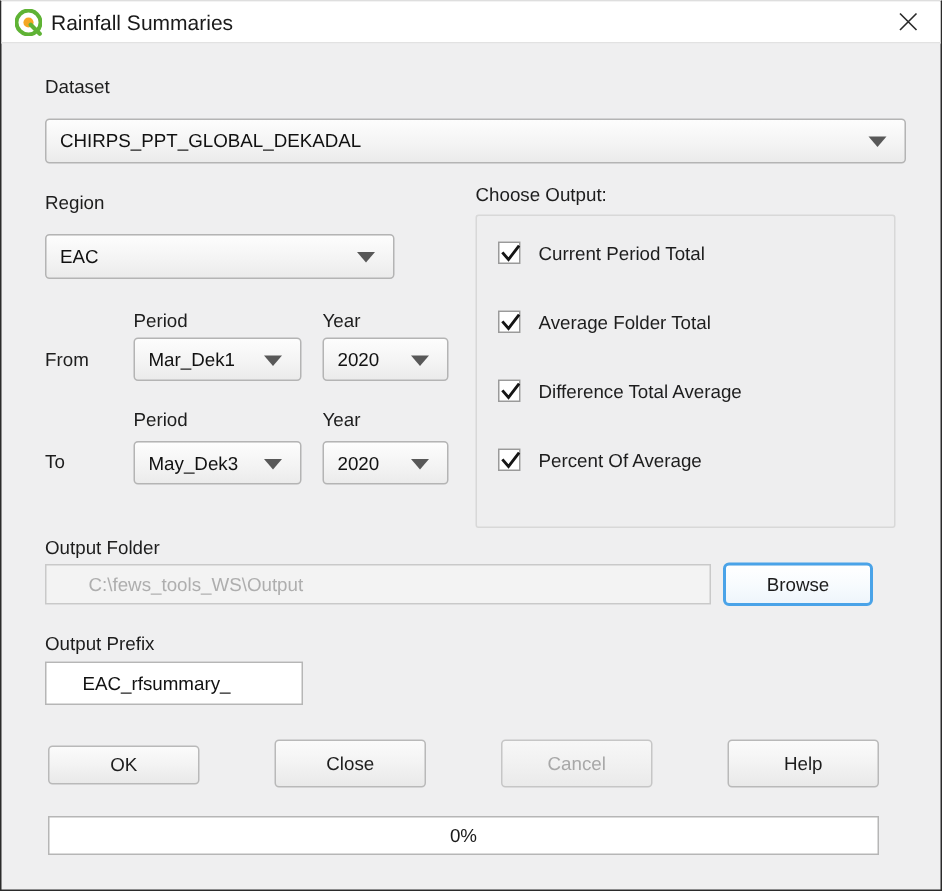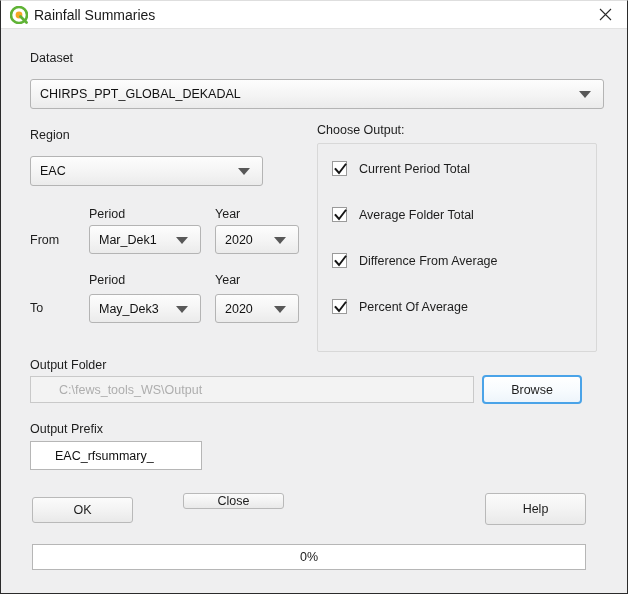--- a/index.html
+++ b/index.html
@@ -273,40 +273,41 @@
     </span>
     <span class="cblabel">Average Folder Total</span>
   </div>
 
   <div class="cbrow" style="left:331px; top:252px;">
     <span class="cbox">
       <svg width="13" height="13" viewBox="0 0 13 13">
         <path d="M1.5 6 L5 10 L11.5 1.5" stroke="#151515" stroke-width="1.9" fill="none" stroke-linecap="square"></path>
       </svg>
     </span>
-    <span class="cblabel">Difference From Average</span>
+    <span class="cblabel">Difference Total Average</span>
   </div>
 
   <div class="cbrow" style="left:331px; top:298px;">
     <span class="cbox">
       <svg width="13" height="13" viewBox="0 0 13 13">
         <path d="M1.5 6 L5 10 L11.5 1.5" stroke="#151515" stroke-width="1.9" fill="none" stroke-linecap="square"></path>
       </svg>
     </span>
     <span class="cblabel">Percent Of Average</span>
   </div>
 
   <div class="lbl" style="left:29px; top:357px;">Output Folder</div>
   <div class="textinput disabled" style="left:29px; top:375px; width:444px; height:27px;padding-left:28px;">C:\fews_tools_WS\Output</div>
   <div class="btn focused" style="left:481px; top:374px; width:100px; height:29px;">Browse</div>
 
   <div class="lbl" style="left:29px; top:421px;">Output Prefix</div>
   <div class="textinput" style="left:29px; top:440px; width:172px; height:29px;padding-left:24px;">EAC_rfsummary_</div>
 
   <div class="btn" style="left:31px; top:496px; width:101px; height:26px;">OK</div>
-  <div class="btn" style="left:182px; top:492px; width:101px; height:16px;">Close</div>
+  <div class="btn" style="left:182px; top:492px; width:101px; height:32px;">Close</div>
+  <div class="btn disabled" style="left:333px; top:492px; width:101px; height:32px;">Cancel</div>
   <div class="btn" style="left:484px; top:492px; width:101px; height:32px;">Help</div>
 
   <div class="progress" style="left:31px; top:543px; width:554px; height:26px;">
     <span>0%</span>
   </div>
 
 </div>
 
 </body></html>

